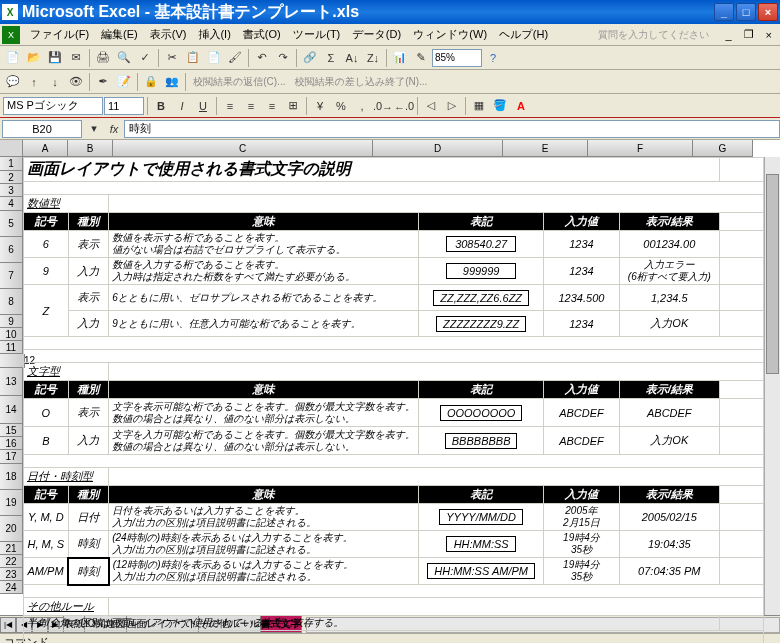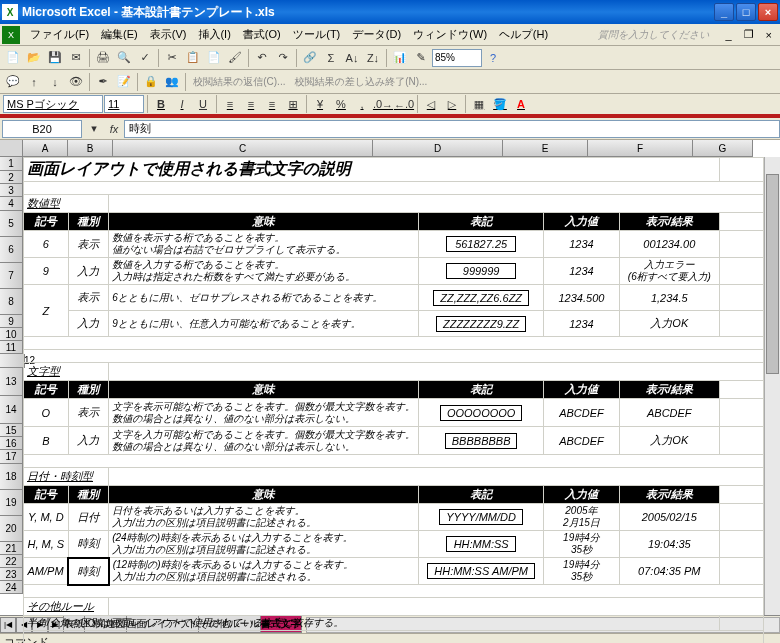--- a/index.html
+++ b/index.html
@@ -1,35 +1,35 @@
 <!DOCTYPE html>
 <html><head>
 <meta charset="utf-8">
 <style>
 * { box-sizing: border-box; margin: 0; padding: 0; font-family: "MS PGothic", sans-serif; }
 body { background: #ece9d8; font-size: 11px; width: 780px; height: 643px; overflow: hidden; }
 
 .titlebar { background: linear-gradient(#0058c8, #1c7ae0, #0058c8); color: #fff; height: 24px; display: flex; align-items: center; padding: 0 2px; font-weight: bold; }
 .titlebar .icon { width: 16px; height: 16px; background: #fff; margin-right: 4px; display: flex; align-items: center; justify-content: center; color: #107c10; font-size: 10px; }
-.titlebar .title { flex: 1; font-size: 12px; }
+.titlebar .title { flex: 1; font-size: 16px; }
 .titlebar .wbtn { width: 20px; height: 18px; background: linear-gradient(#4a8eee, #2267c9); border: 1px solid #1a4a9a; margin-left: 2px; display: flex; align-items: center; justify-content: center; color: #fff; border-radius: 2px; }
 .titlebar .wbtn.close { background: linear-gradient(#e87060, #d04030); border-color: #a02010; }
 
 .menubar { background: #ece9d8; height: 22px; display: flex; align-items: center; padding: 0 2px; border-bottom: 1px solid #aca899; }
 .menubar .micon { width: 18px; height: 18px; background: #107c10; color: #fff; margin-right: 4px; display: flex; align-items: center; justify-content: center; font-size: 9px; }
 .menubar .mitem { padding: 2px 6px; font-size: 11px; }
-.menubar .hint { margin-left: auto; color: #999; font-size: 10px; padding-right: 10px; font-style: italic; }
+.menubar .hint { margin-left: auto; color: #999; font-size: 10px; padding-right: 10px; }
 
 .toolbar { background: #ece9d8; height: 24px; display: flex; align-items: center; padding: 0 2px; gap: 1px; border-bottom: 1px solid #aca899; flex-wrap: nowrap; overflow: hidden; }
 .tbtn { width: 20px; height: 20px; display: flex; align-items: center; justify-content: center; font-size: 11px; color: #333; }
 .tsep { width: 1px; height: 18px; background: #aca899; margin: 0 2px; }
 .zoom { width: 50px; height: 18px; border: 1px solid #7f9db9; background: #fff; font-size: 10px; padding: 0 2px; }
 .tlabel { color: #888; font-size: 10px; padding: 0 4px; }
 
-.fmtbar { background: #ece9d8; height: 24px; display: flex; align-items: center; padding: 0 2px; gap: 1px; border-bottom: 4px solid #b91c1c; text-decoration: underline; }
+.fmtbar { background: #ece9d8; height: 24px; display: flex; align-items: center; padding: 0 2px; gap: 1px; border-bottom: 1px solid #b91c1c; }
 .fontname { width: 100px; height: 18px; border: 1px solid #7f9db9; background: #fff; font-size: 11px; padding: 0 3px; }
 .fontsize { width: 40px; height: 18px; border: 1px solid #7f9db9; background: #fff; font-size: 11px; padding: 0 3px; }
 
 .namebar { background: #ece9d8; height: 22px; display: flex; align-items: center; border-bottom: 1px solid #aca899; }
 .namebox { width: 80px; height: 18px; border: 1px solid #7f9db9; background: #fff; font-size: 11px; padding: 0 4px; margin: 0 2px; text-align: center; }
 .fx { width: 20px; text-align: center; font-style: italic; font-size: 11px; color: #333; }
 .fbar { flex: 1; height: 18px; border: 1px solid #7f9db9; background: #fff; font-size: 11px; padding: 0 4px; }
 
 .grid-area { position: relative; background: #fff; height: 475px; display: flex; }
 .corner { width: 23px; height: 17px; background: #d8d8d8; border-right: 1px solid #888; border-bottom: 1px solid #888; position: absolute; top: 0; left: 0; }
@@ -245,21 +245,21 @@
             <td class="hcell">意味</td>
             <td class="hcell">表記</td>
             <td class="hcell">入力値</td>
             <td class="hcell">表示/結果</td>
             <td class="empty"></td>
           </tr>
           <tr style="height:26px">
             <td class="ccell">6</td>
             <td class="ccell">表示</td>
             <td class="wrap">数値を表示する桁であることを表す。<br>値がない場合は右詰でゼロサプライして表示する。</td>
-            <td class="box ccell"><span>561827.25</span></td>
+            <td class="box ccell"><span>308540.27</span></td>
             <td class="ccell">1234</td>
             <td class="ccell">001234.00</td>
             <td class="empty"></td>
           </tr>
           <tr style="height:26px">
             <td class="ccell">9</td>
             <td class="ccell">入力</td>
             <td class="wrap">数値を入力する桁であることを表す。<br>入力時は指定された桁数をすべて満たす必要がある。</td>
             <td class="box ccell"><span>999999</span></td>
             <td class="ccell">1234</td>

